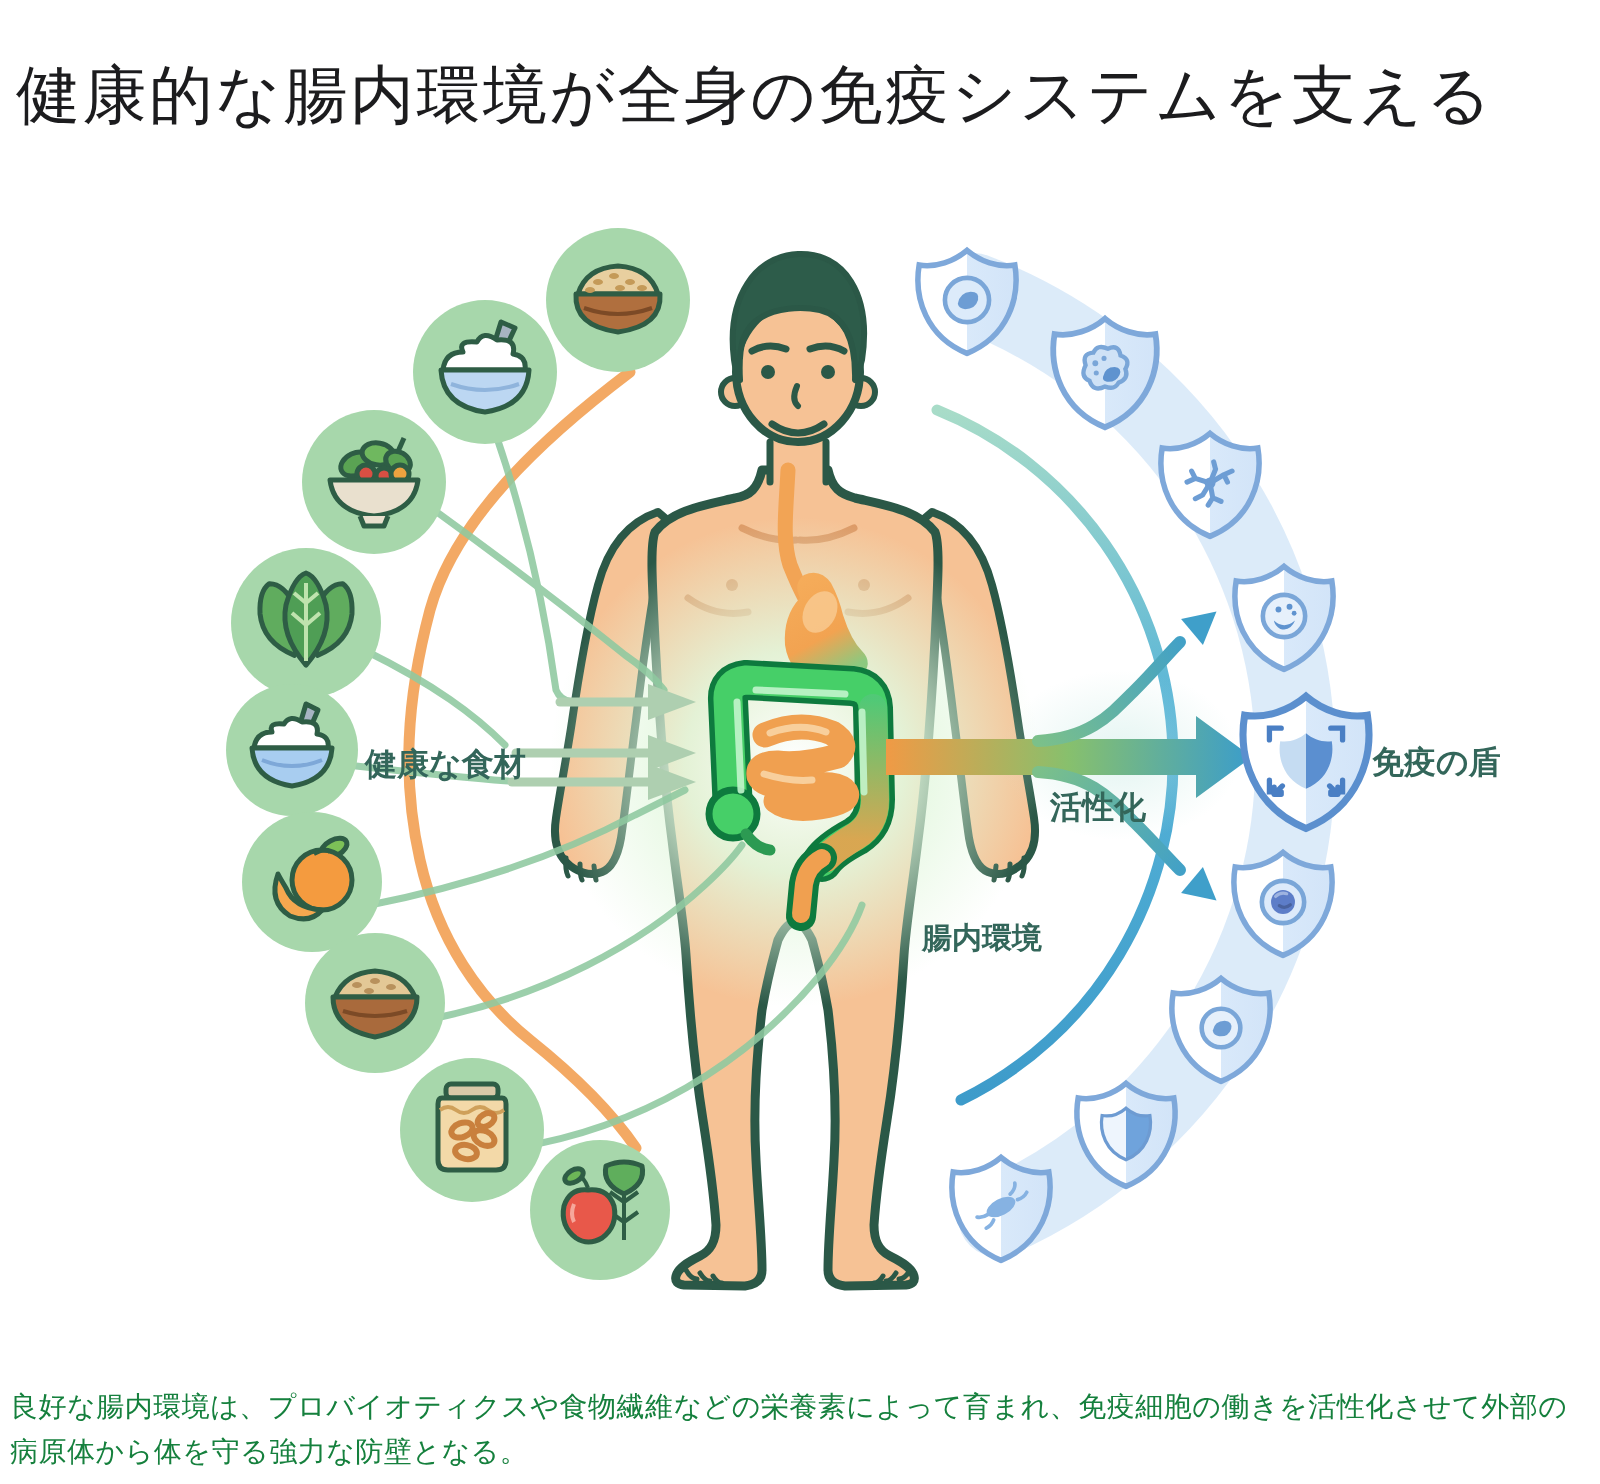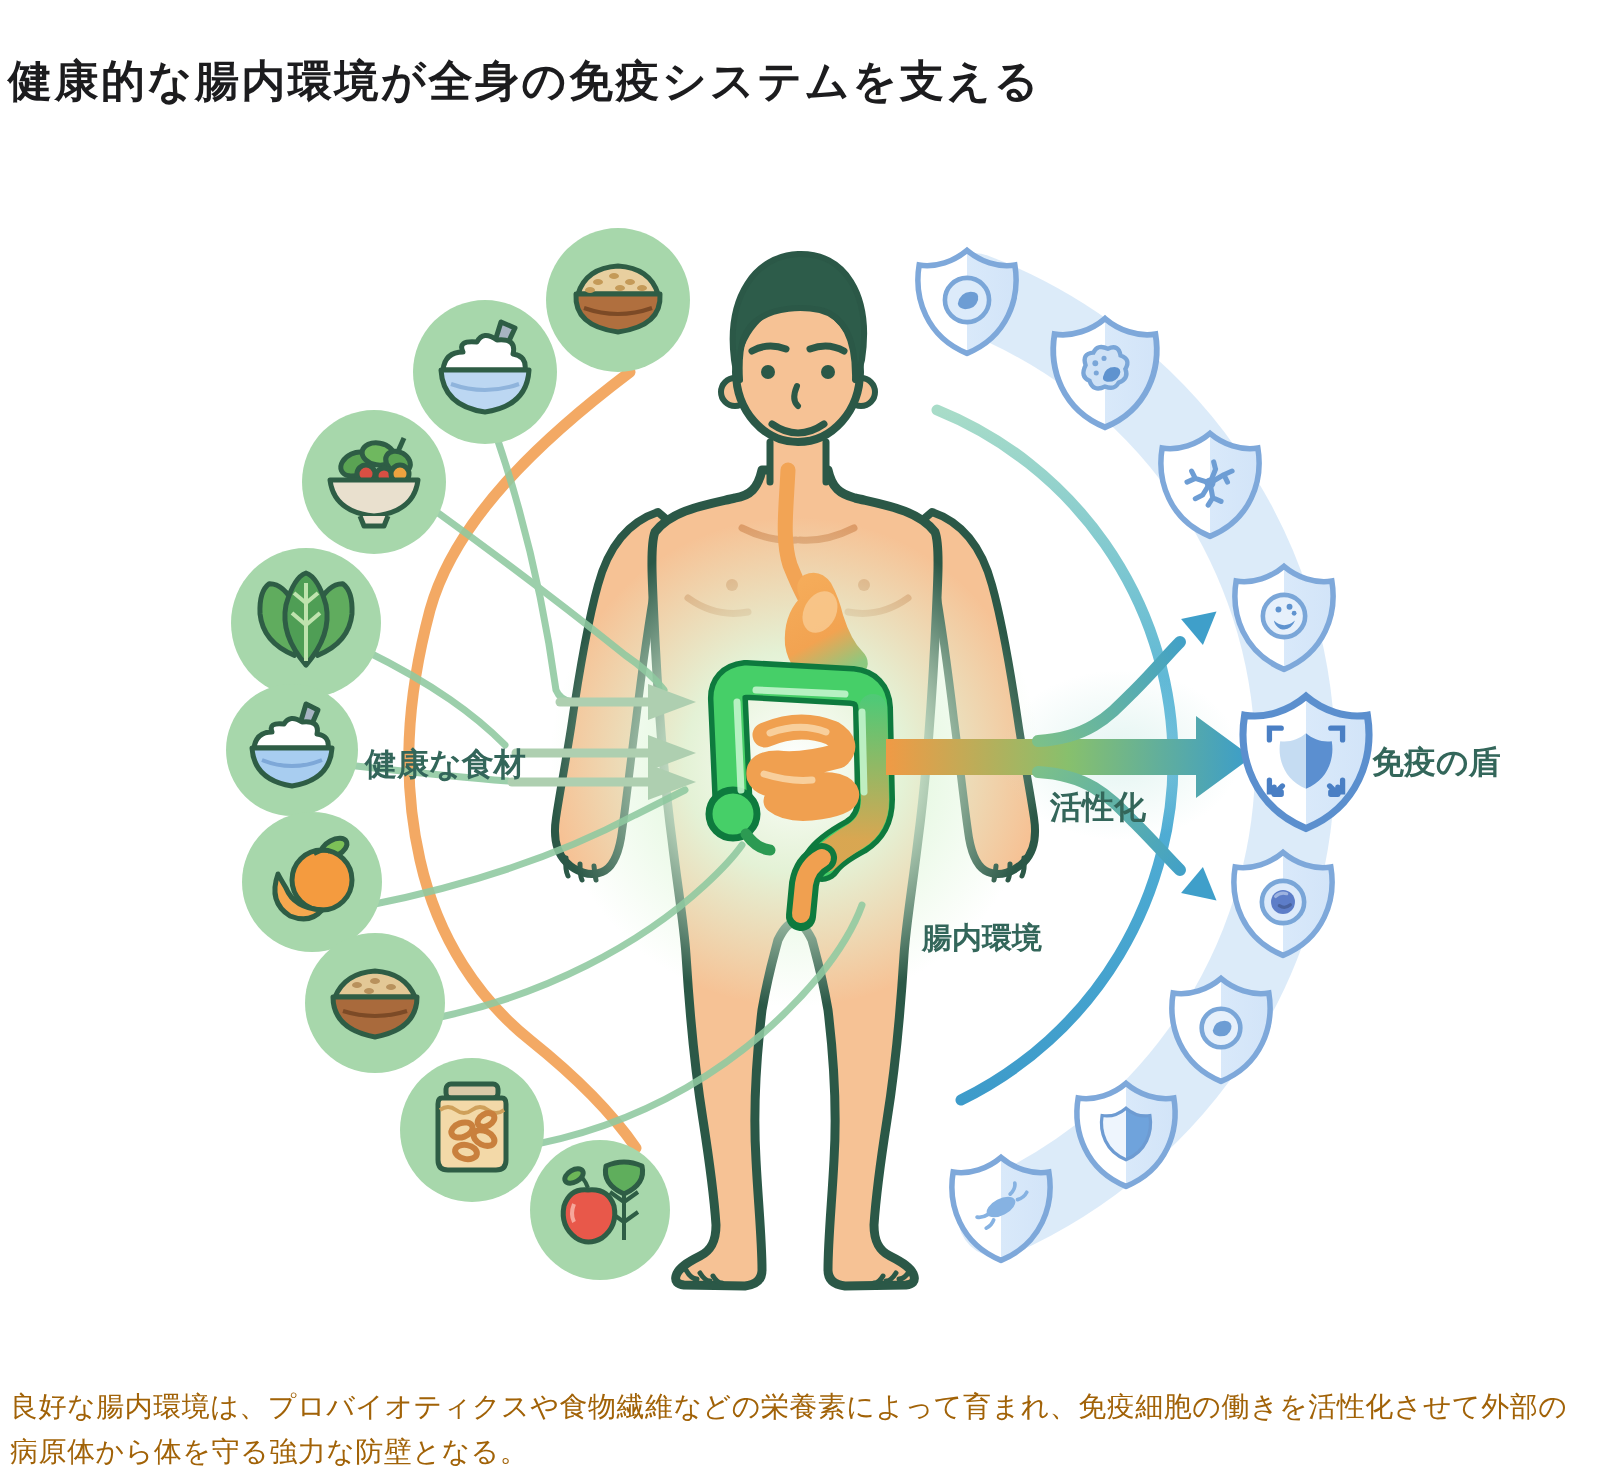--- a/index.html
+++ b/index.html
@@ -1,21 +1,21 @@
 <!DOCTYPE html>
 <html><head>
 <meta charset="utf-8">
 <style>
   html,body{margin:0;padding:0;background:#ffffff;}
   .page{position:relative;width:1600px;height:1484px;background:#ffffff;overflow:hidden;
         font-family:"DejaVu Sans","Liberation Sans",sans-serif;}
-  .title{position:absolute;left:8px;top:52px;margin:0;font-size:44px;font-weight:700;
+  .title{position:absolute;left:16px;top:52px;margin:0;font-size:64px;font-weight:400;
          color:#1c1c1e;letter-spacing:2.5px;white-space:nowrap;}
   .caption{position:absolute;left:10px;top:1384px;width:1565px;margin:0;font-size:28px;
-           color:#a16207;line-height:1.62;letter-spacing:0.5px;}
+           color:#15803d;line-height:1.62;letter-spacing:0.5px;}
   svg.illustration{position:absolute;left:0;top:0;width:1600px;height:1484px;}
   svg text.diagram-label{font-family:"DejaVu Sans","Liberation Sans",sans-serif;
            font-size:32px;font-weight:600;fill:#33665a;}
 </style>
 </head>
 <body>
 
 <div class="page">
 
   <svg class="illustration" viewBox="0 0 1600 1484" xmlns="http://www.w3.org/2000/svg">

